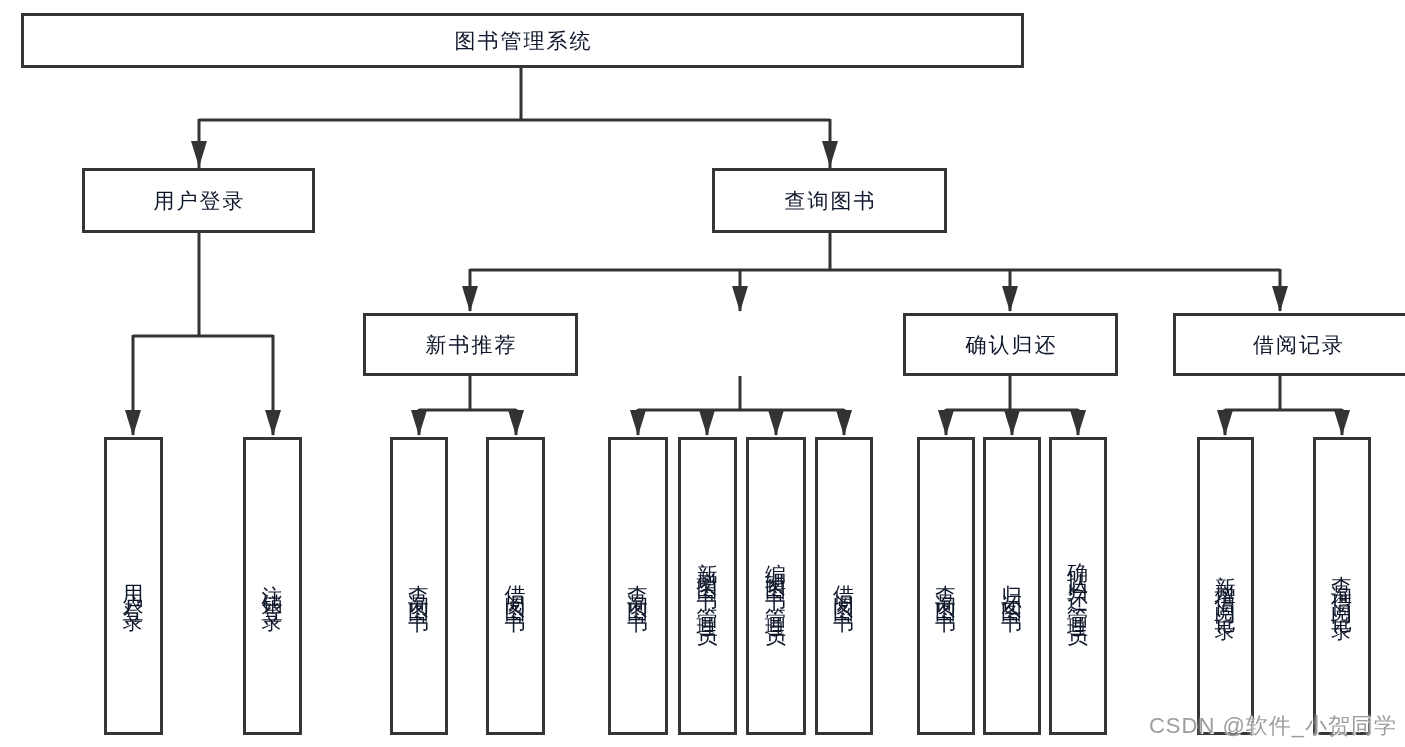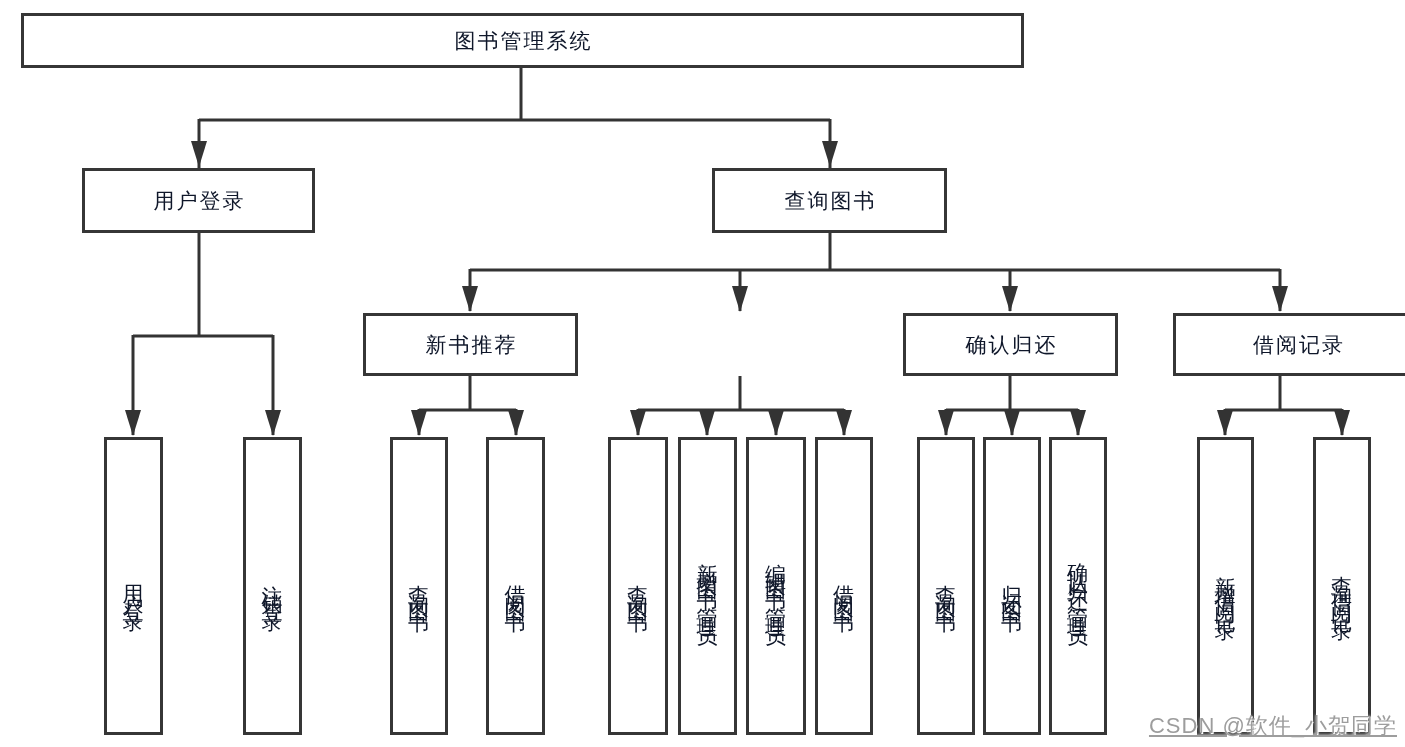--- a/index.html
+++ b/index.html
@@ -47,21 +47,20 @@
   }
   .watermark {
     position: absolute;
     right: 8px;
     bottom: 6px;
     font-size: 22px;
     color: #9d9d9d;
     letter-spacing: 1px;
     text-shadow: 0 0 3px #ffffff, 1px 1px 0 #ffffff;
     white-space: nowrap;
-    text-decoration: underline;
   }
 </style>
 </head>
 <body>
 
 <div class="stage">
 
   <svg class="wires" viewBox="0 0 1405 747" xmlns="http://www.w3.org/2000/svg">
     <g stroke="#333333" stroke-width="3" fill="none">
 

